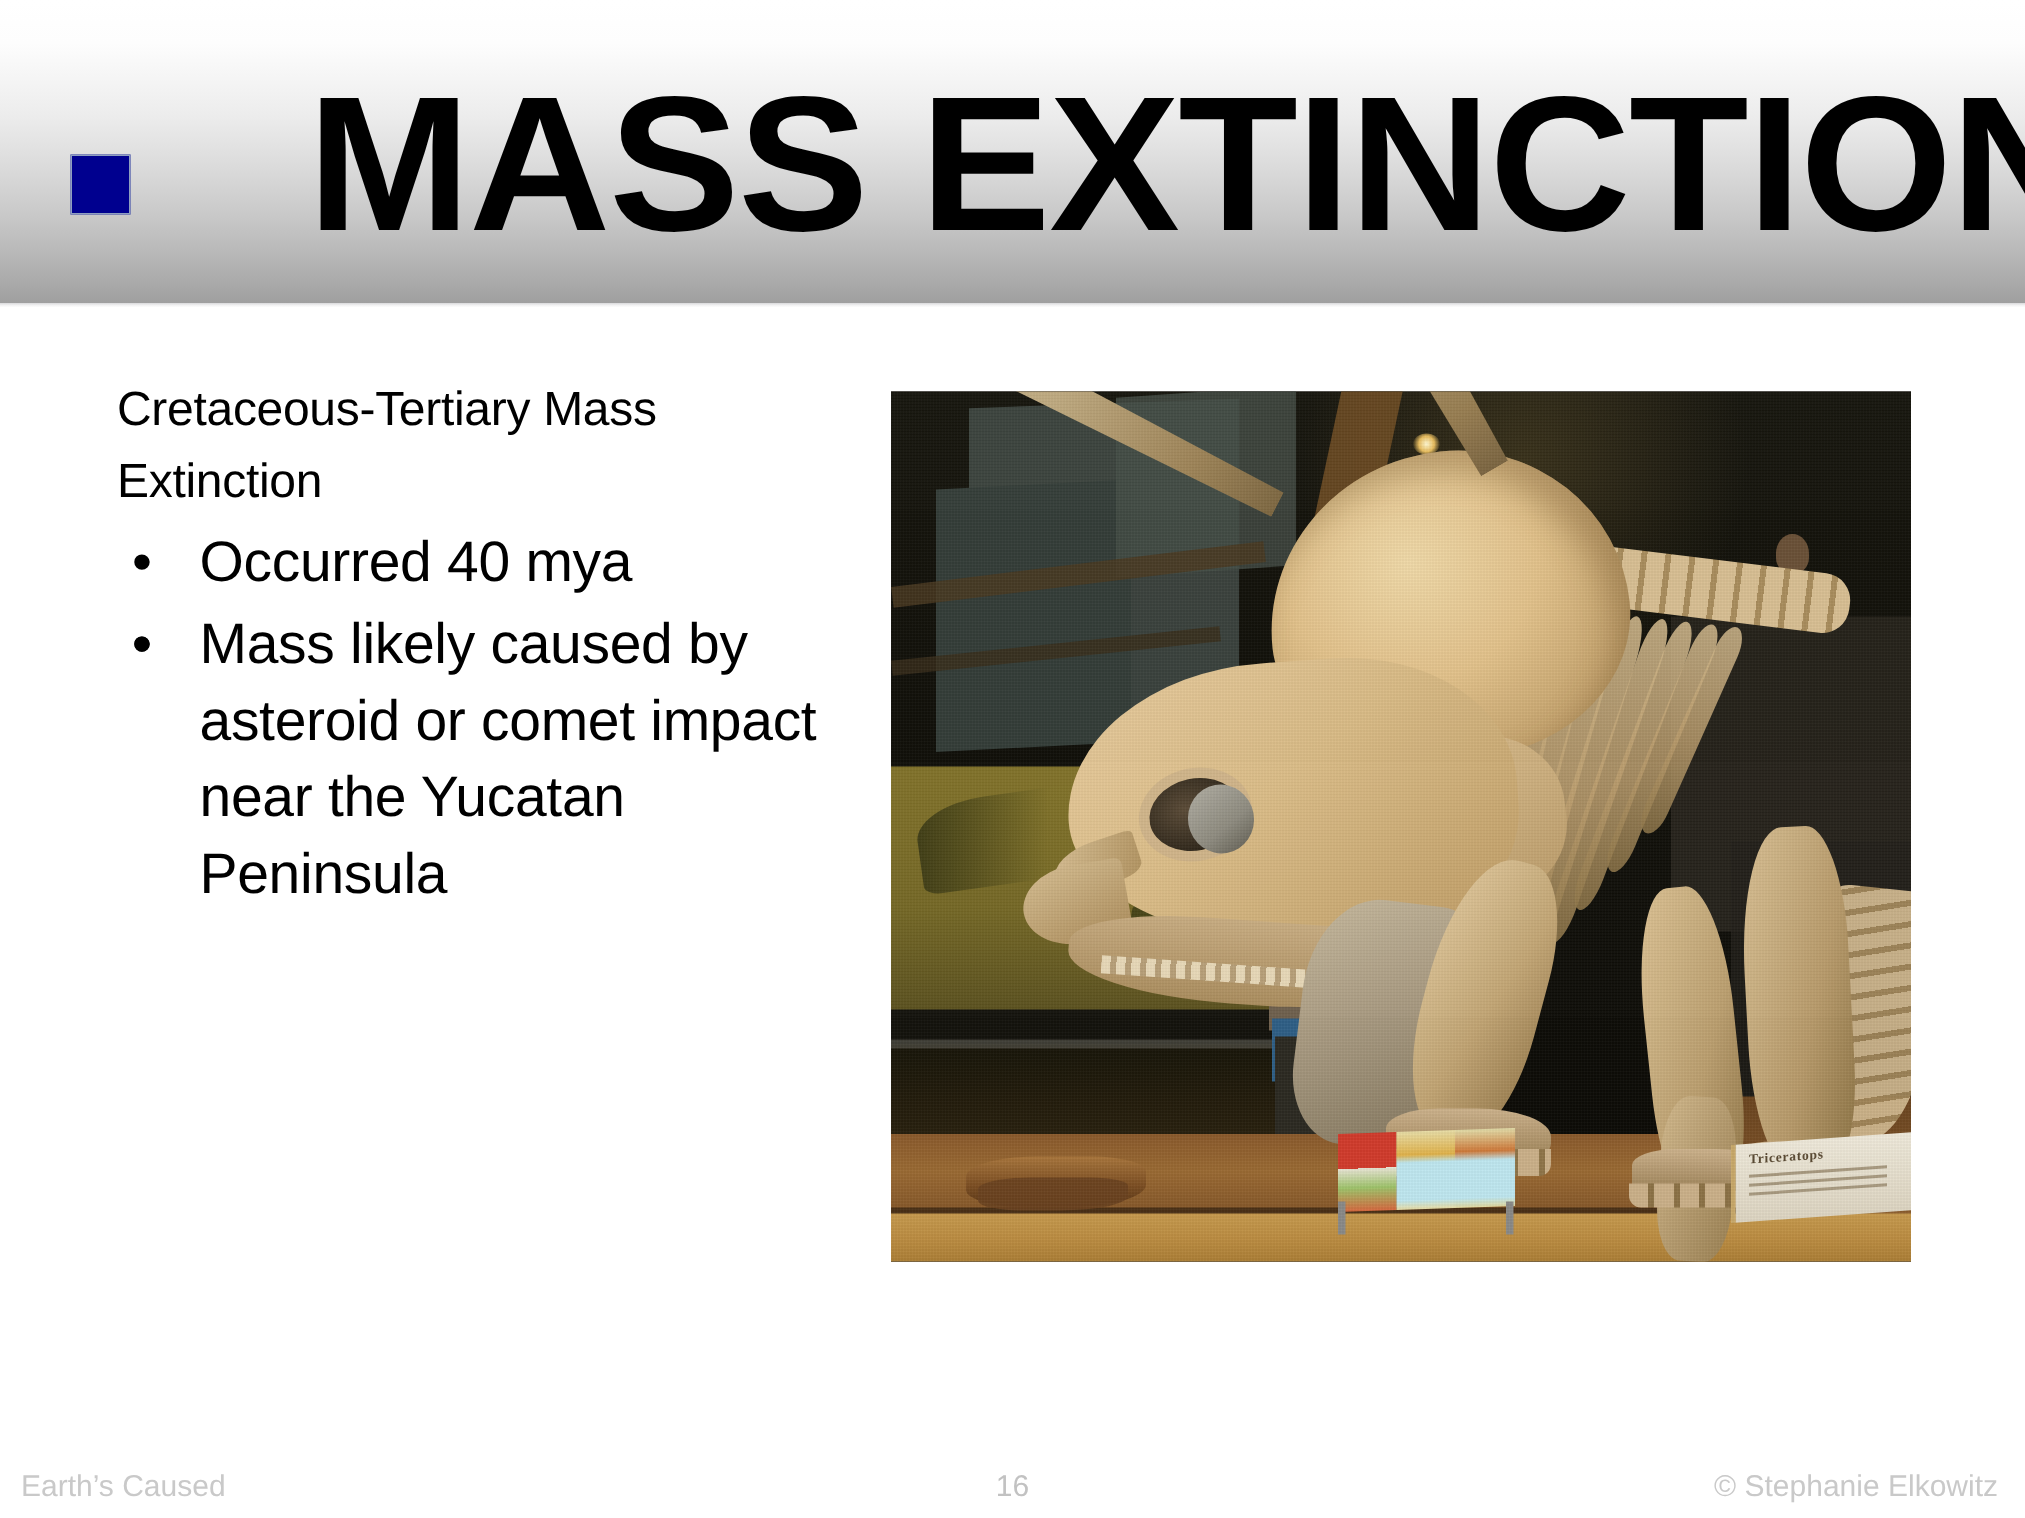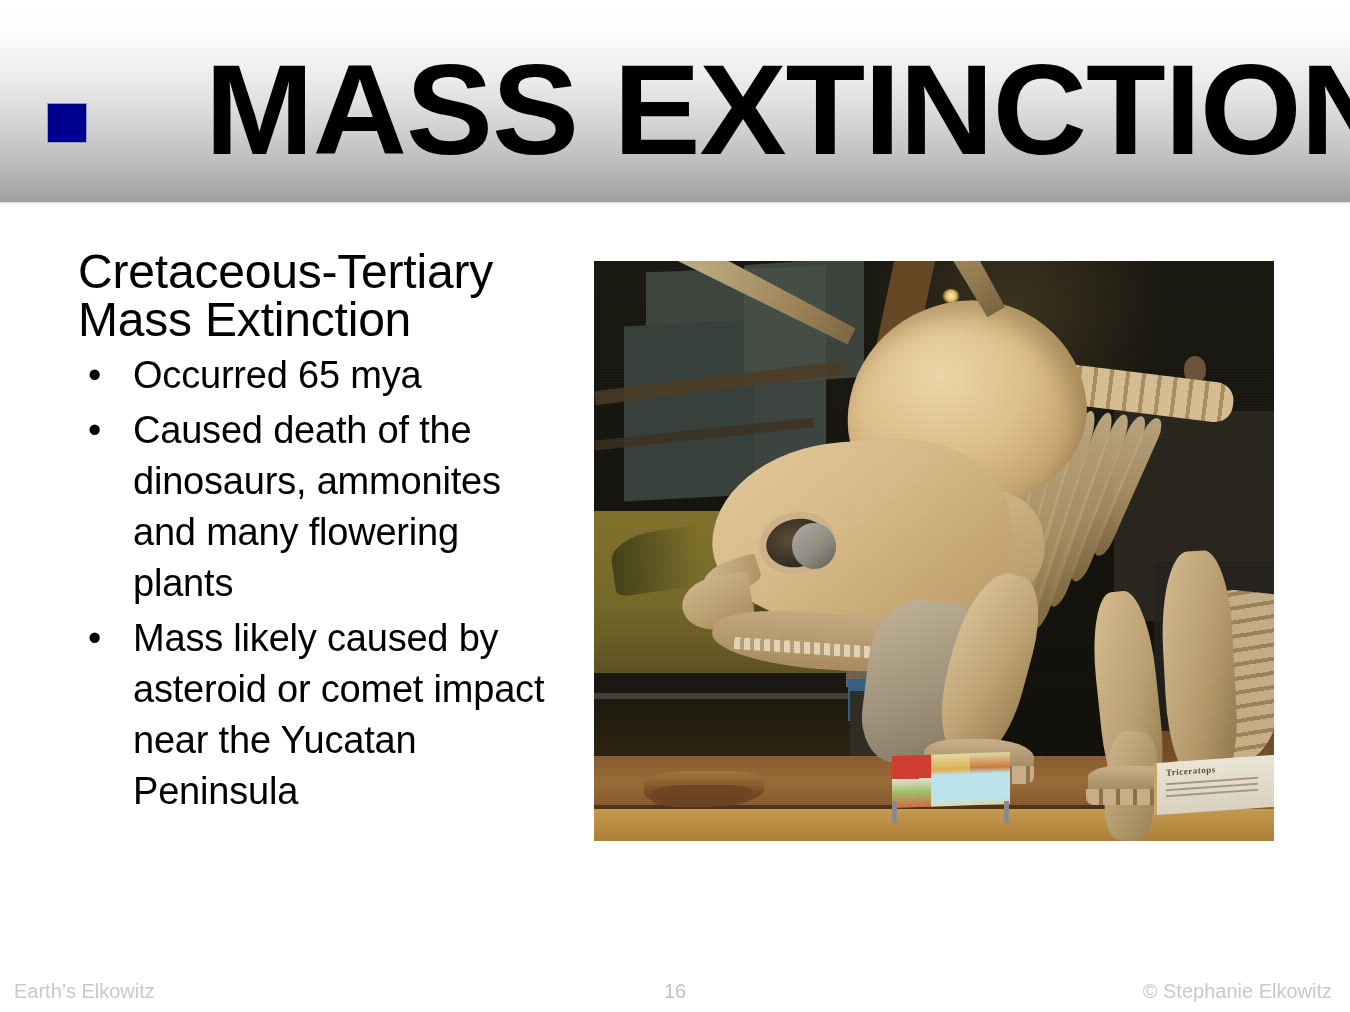--- a/index.html
+++ b/index.html
@@ -78,21 +78,21 @@
   }
 
   
   .body-col {
     position: absolute;
     left: 78px;
     top: 248px;
     width: 490px;
   }
   .lead-line {
-    font-size: 48px;
+    font-size: 32px;
     line-height: 48px;
     color: #000000;
     font-family: "Liberation Sans", sans-serif;
     margin: 0 0 6px 0;
     letter-spacing: -0.2px;
   }
   .bullets {
     list-style: none;
     margin: 0;
     padding: 0;
@@ -464,25 +464,24 @@
   <div class="title-band"></div>
   <div class="title-band-edge"></div>
   <div class="title-bullet"></div>
   <div class="slide-title">MASS EXTINCTIONS</div>
 
   <div class="body-col">
     <p class="lead-line">Cretaceous-Tertiary Mass Extinction</p>
     <ul class="bullets">
       <li class="bullet-item">
         <span class="bullet-dot">•</span>
-        <span>Occurred 65 mya</span>
+        <span>Occurred 40 mya</span>
       </li>
       <li class="bullet-item">
         <span class="bullet-dot">•</span>
-        <span>Caused death of the dinosaurs, ammonites and many flowering plants</span>
       </li>
       <li class="bullet-item">
         <span class="bullet-dot">•</span>
         <span>Mass likely caused by asteroid or comet impact near the Yucatan Peninsula</span>
       </li>
     </ul>
   </div>
 
   <div class="photo-frame">
     <div class="photo">
@@ -572,17 +571,17 @@
       <div class="placard-lines">
         <i></i>
           <i></i>
           <i></i>
       </div>
 
       <div class="photo-grain"></div>
     </div>
   </div>
 
-  <div class="footer-left">Earth’s Elkowitz</div>
+  <div class="footer-left">Earth’s Caused</div>
   <div class="footer-center">16</div>
   <div class="footer-right">© Stephanie Elkowitz</div>
 
 </div>
 
 </body></html>

